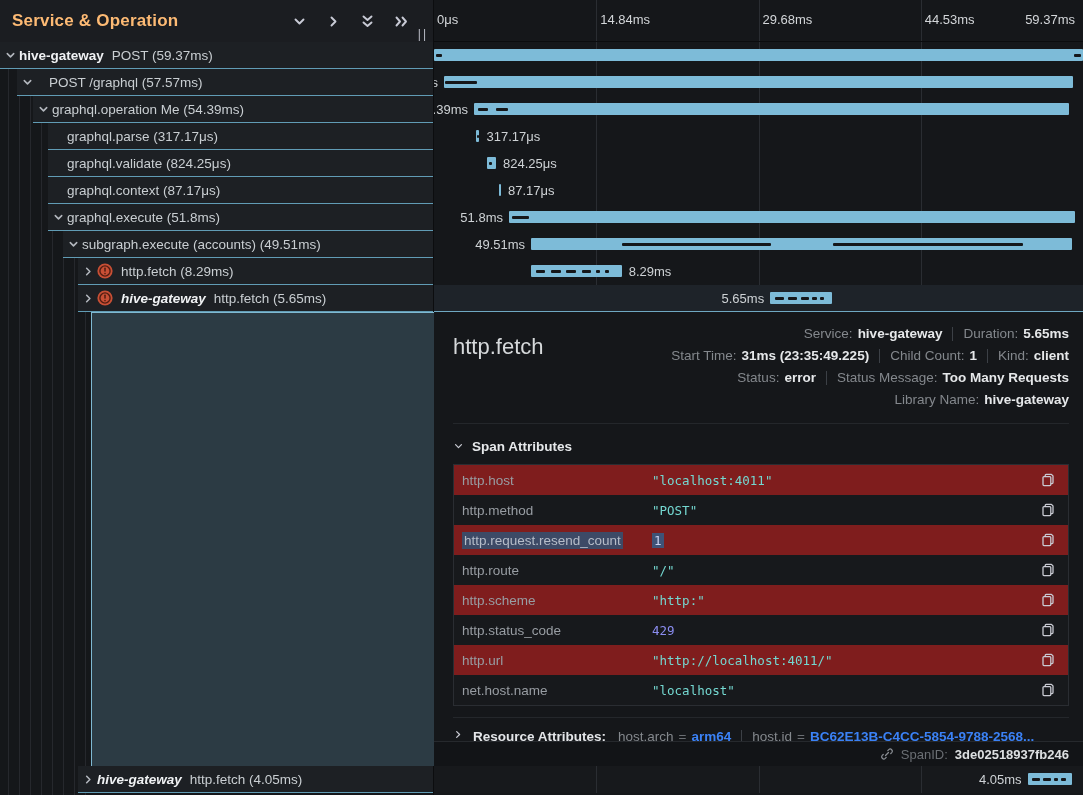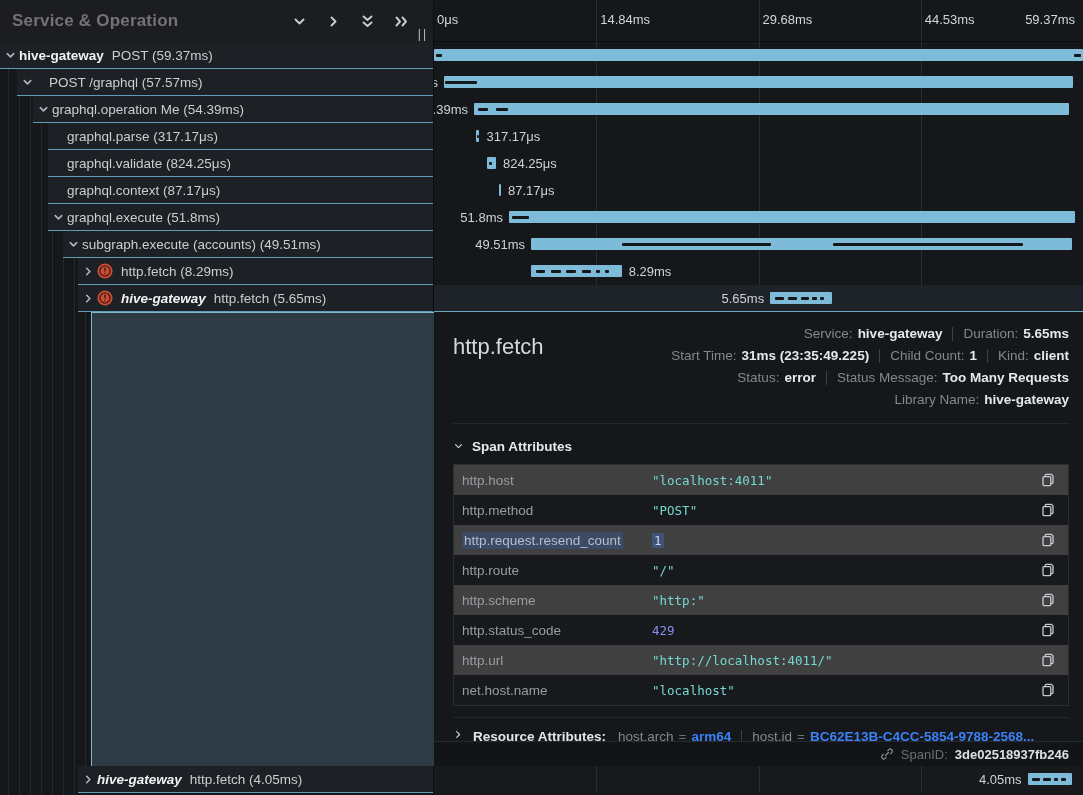--- a/index.html
+++ b/index.html
@@ -5,21 +5,21 @@
   html,body{margin:0;padding:0;width:1083px;height:795px;overflow:hidden;
     background:#131518;font-family:"Liberation Sans",sans-serif;
     -webkit-font-smoothing:antialiased;}
   *{box-sizing:border-box;}
 
   
   .left-panel{position:absolute;left:0;top:0;width:434px;height:795px;
     background:#15171a;border-right:1px solid #0c0d0f;}
   .tree-header{position:relative;height:42px;display:flex;align-items:center;
     background:#1b1d21;padding:0 8px 0 12px;z-index:5;}
-  .tree-header .title{flex:1;font-size:17px;font-weight:bold;color:#737373;letter-spacing:.2px;}
+  .tree-header .title{flex:1;font-size:17px;font-weight:bold;color:#fdba74;letter-spacing:.2px;}
   .hdr-icons{display:flex;gap:19px;margin-right:16px;align-items:center;}
   .hdr-icons .icon{width:15px;height:15px;display:inline-flex;cursor:pointer;}
   .hdr-icons svg{width:15px;height:15px;stroke:#c9cbd6;fill:none;stroke-width:1.9;stroke-linecap:round;stroke-linejoin:round;}
   .resize-handle{position:absolute;right:5px;bottom:1px;color:#b9bcc6;font-size:12px;
     letter-spacing:2px;cursor:col-resize;}
   .guides{position:absolute;left:0;top:42px;width:434px;height:753px;z-index:0;}
   .guide{position:absolute;top:0;bottom:0;width:1px;background:#26282d;}
   .tree-row{position:absolute;right:0;height:27px;background:#1d2024;
     border-bottom:1px solid #619cb5;display:flex;align-items:center;
     padding-left:3px;font-size:13.5px;color:#c9ced2;white-space:nowrap;
@@ -60,21 +60,21 @@
   .meta-item{white-space:nowrap;}
   .meta-item .k{color:#84888d;}
   .meta-item .v{color:#e6e8ea;font-weight:bold;margin-left:5px;}
   .vdiv{width:1px;height:14px;background:#3c4046;margin:0 10px;flex:none;}
   .sep{height:1px;background:#24272b;margin-top:16px;}
   .section-head{display:flex;align-items:center;gap:8px;margin:15px 0 10px 0;
     font-size:13.5px;font-weight:bold;color:#e6e8ea;cursor:pointer;}
   .section-head svg{width:11px;height:11px;stroke:#c9cbd3;fill:none;stroke-width:1.7;stroke-linecap:round;stroke-linejoin:round;}
   .attr-table{border:1px solid #2a2d32;}
   .attr-row{height:30px;display:flex;align-items:center;padding:0 12px 0 8px;}
-  .attr-row.light{background:#404040;}
+  .attr-row.light{background:#7f1d1d;}
   .attr-row.dark{background:#17191c;}
   .attr-key{width:190px;flex:none;font-size:13.5px;color:#989da3;white-space:nowrap;}
   .attr-key .hl{background:#3d4a66;color:#b6bdc9;padding:1px 2px;}
   .attr-val{flex:1;font-family:"DejaVu Sans Mono",monospace;font-size:12.5px;white-space:nowrap;overflow:hidden;}
   .attr-val.string{color:#74d8d1;}
   .attr-val.number{color:#8b8df0;}
   .attr-val .selv{background:#3e5377;color:#ccd3f2;padding:0 2px;}
   .copy-btn{width:16px;height:16px;flex:none;cursor:pointer;display:inline-flex;}
   .copy-btn svg{width:16px;height:16px;stroke:#c9cbd3;fill:none;stroke-width:1.3;stroke-linejoin:round;}
   .resource{display:flex;align-items:flex-start;margin-top:11px;padding-top:11px;

